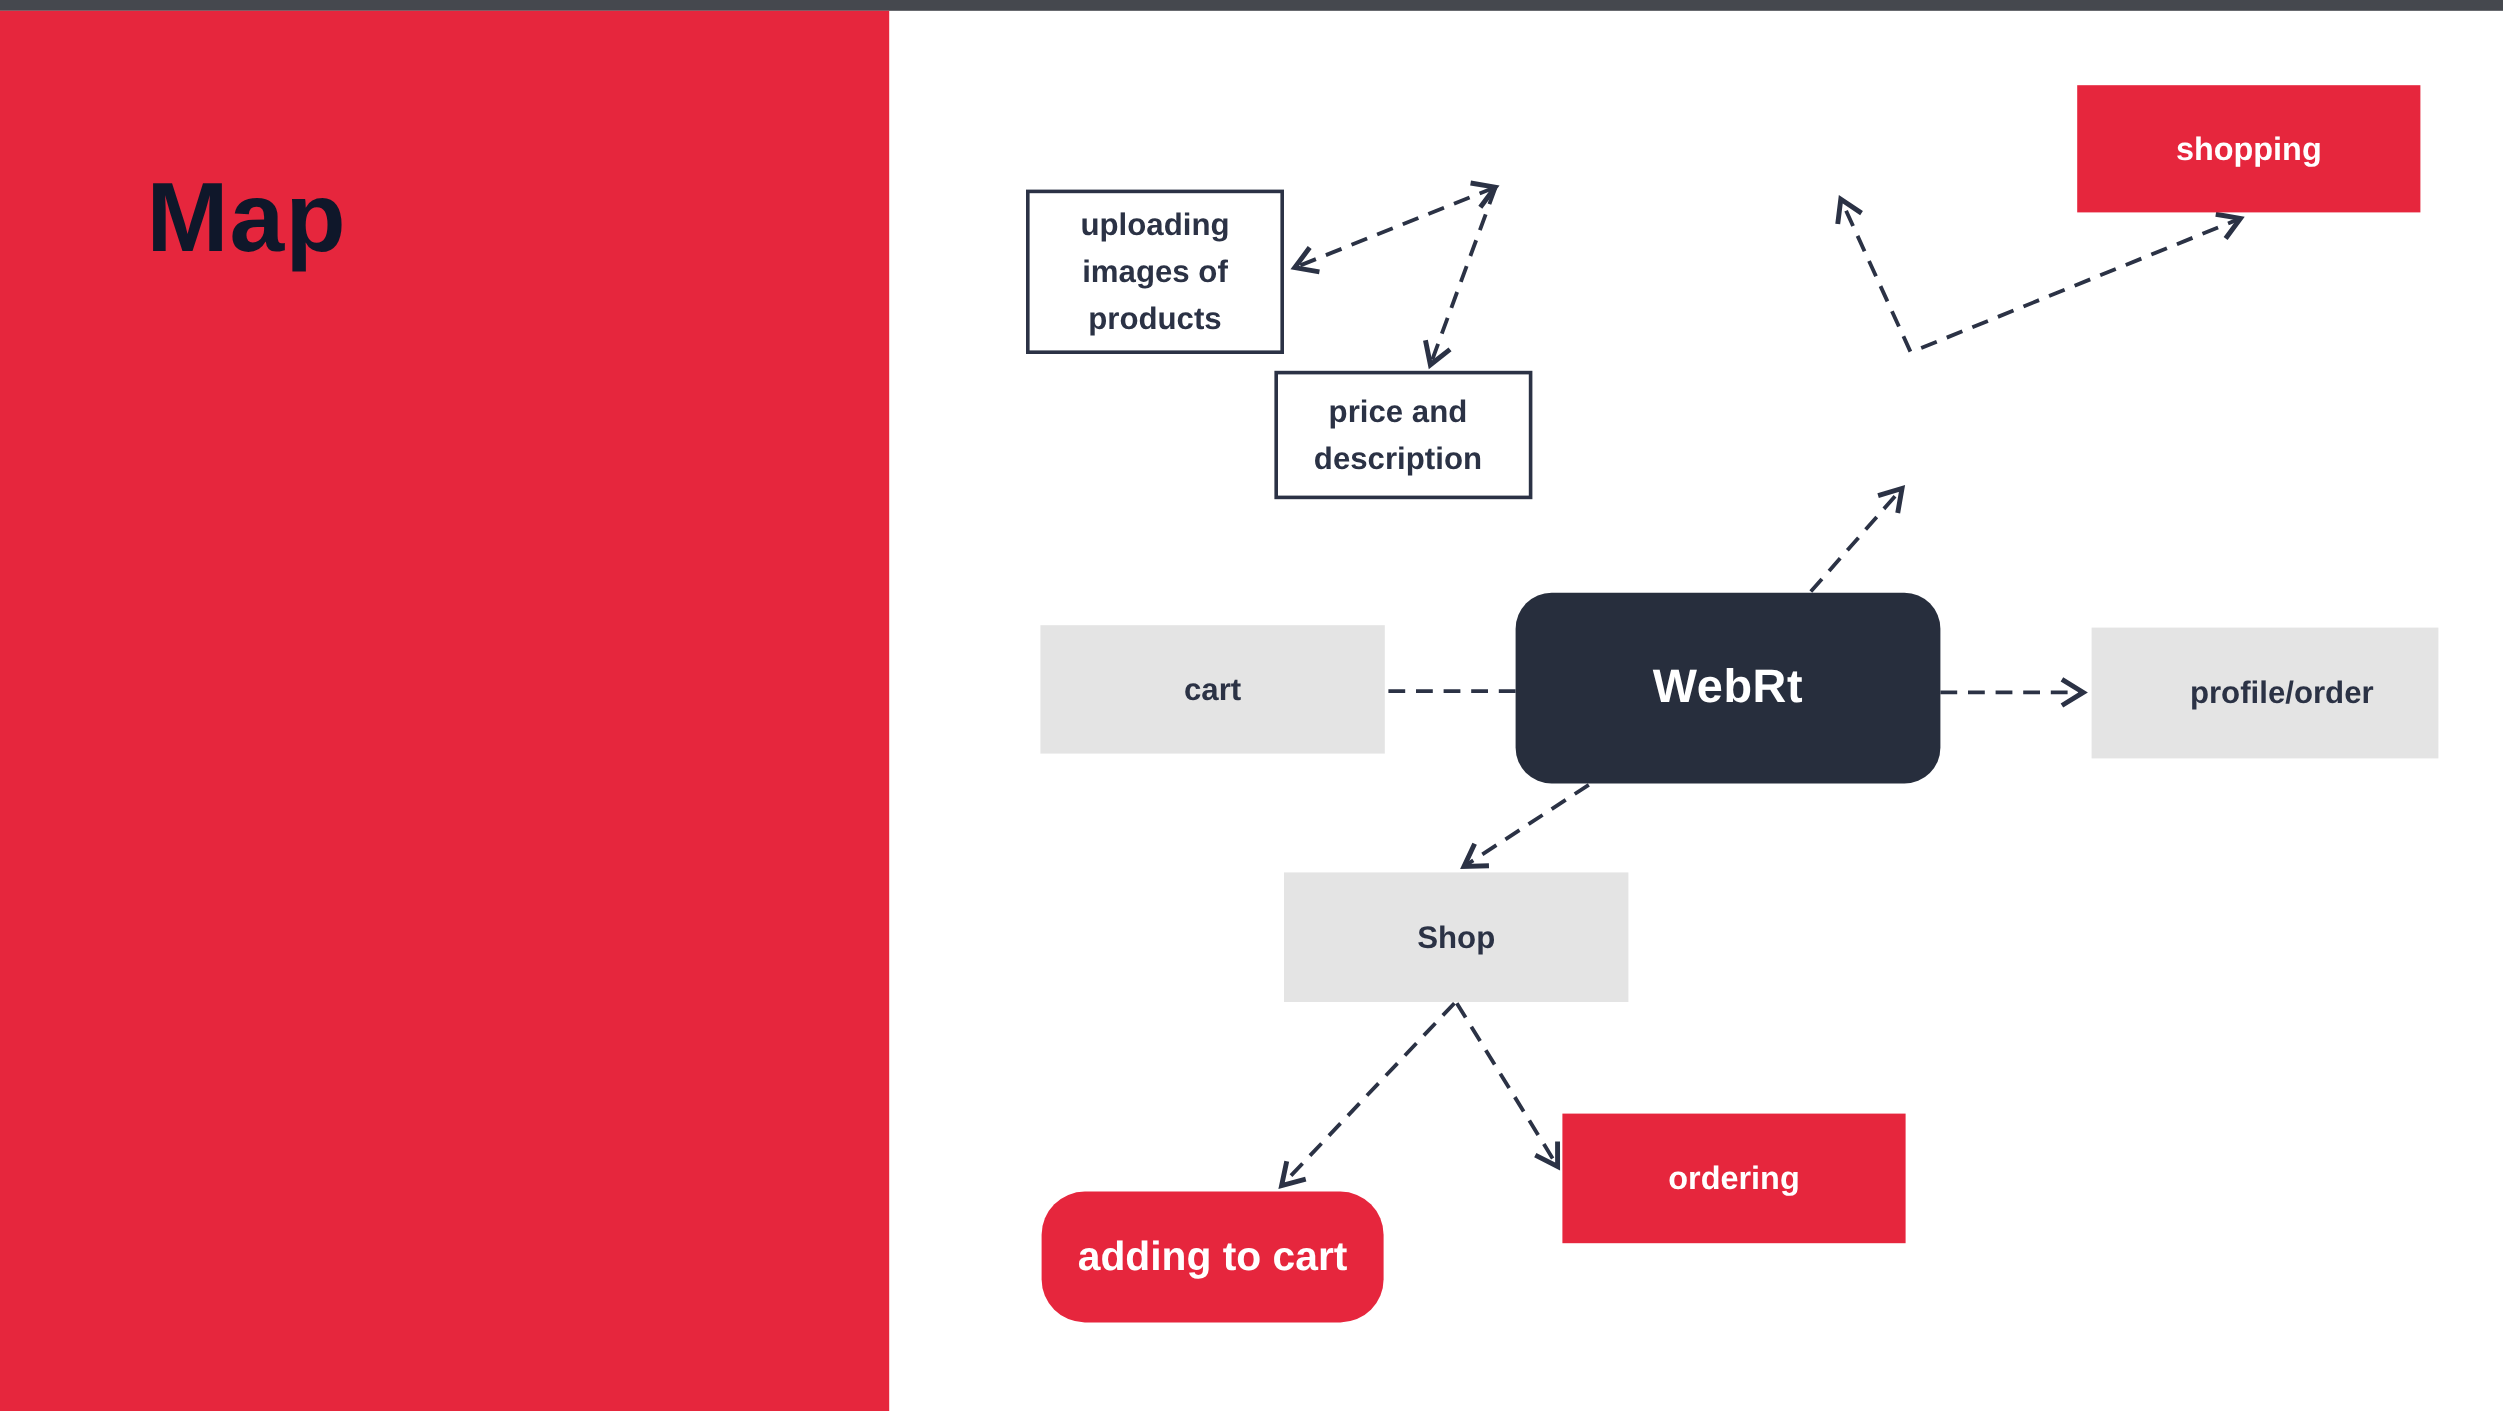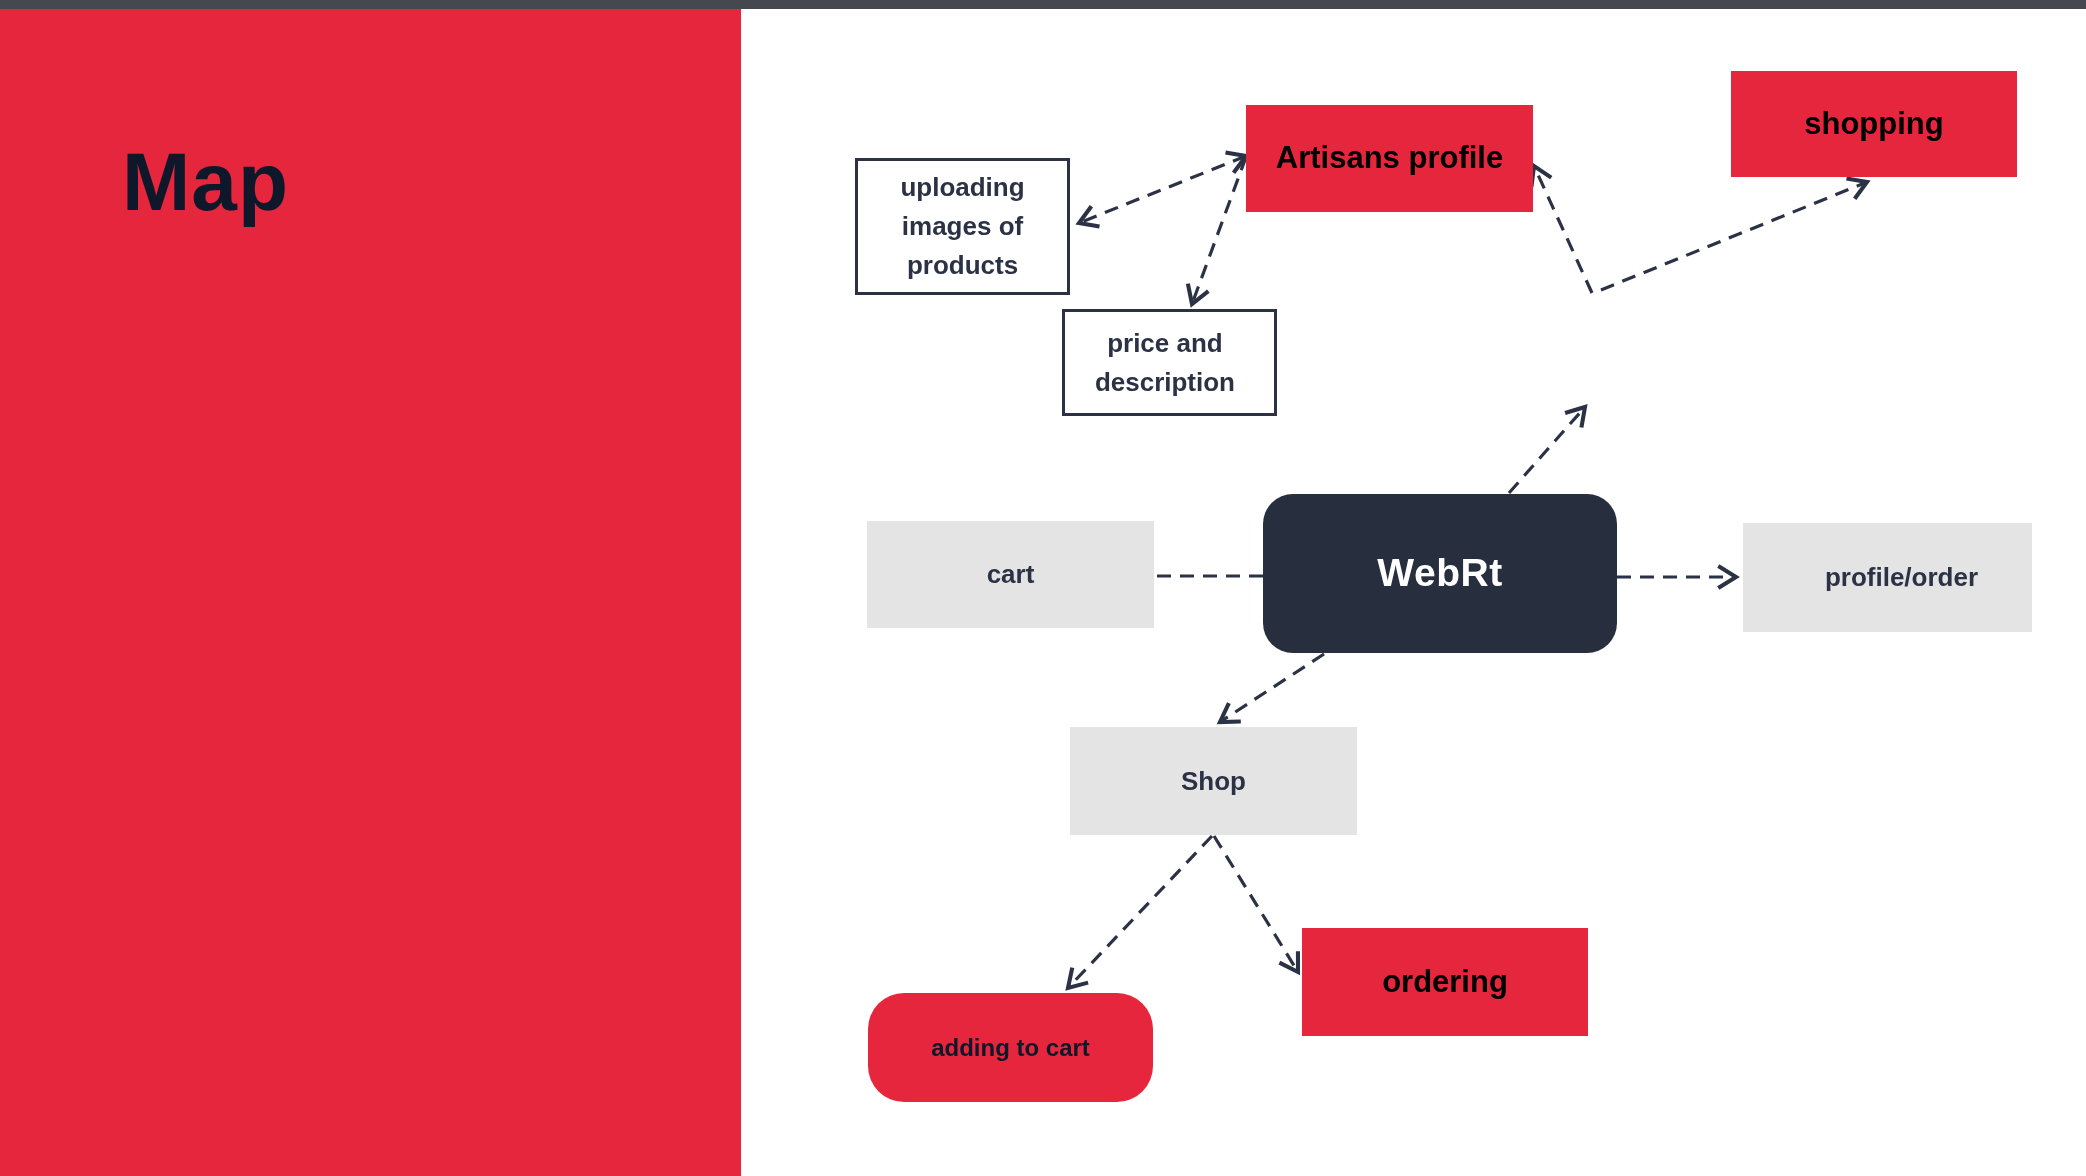--- a/index.html
+++ b/index.html
@@ -14,22 +14,22 @@
     font-family:"Liberation Sans",sans-serif;}
   .stage{position:relative;width:2086px;height:1176px;background:#fff;}
   .topbar{position:absolute;left:0;top:0;width:2086px;height:9px;background:var(--topbar);}
   .sidebar{position:absolute;left:0;top:9px;width:741px;height:1167px;background:var(--red);}
   .sidebar h1{position:absolute;left:122px;top:128px;color:#0f172a;
     font-size:82px;font-weight:bold;letter-spacing:1px;line-height:1.1;}
   .canvas{position:absolute;left:741px;top:9px;width:1345px;height:1167px;}
   
   .node{position:absolute;display:flex;align-items:center;justify-content:center;
     text-align:center;font-weight:bold;line-height:1.5;}
-  .node.red{background:var(--red);color:#000000;font-size:31px;text-align:center;}
-  .node.red-rounded{background:var(--red);color:#0f172a;font-size:24px;border-radius:36px;justify-content:center;}
+  .node.red{background:var(--red);color:#ffffff;font-size:27px;text-align:center;}
+  .node.red-rounded{background:var(--red);color:#ffffff;font-size:34px;border-radius:36px;justify-content:center;}
   .node.gray{background:var(--gray);color:var(--ink);font-size:26px;}
   .node.outline{background:#fff;border:3px solid var(--ink);color:var(--ink);
     font-size:26px;padding:0 39px;}
   .node.dark{background:var(--dark);color:#fff;font-size:39px;border-radius:30px;
     letter-spacing:0.5px;}
   svg.edges{position:absolute;left:0;top:0;width:2086px;height:1176px;
     pointer-events:none;}
   svg.edges line{stroke:var(--ink);stroke-width:3.2;stroke-dasharray:14 9;fill:none;}
 </style>
 </head>
@@ -57,23 +57,20 @@
       <line x1="1592" y1="293" x2="1534" y2="166" marker-end="url(#arrowhead)"></line>
       <line x1="1601" y1="290" x2="1867" y2="182" marker-end="url(#arrowhead)"></line>
       <line x1="1246" y1="156" x2="1079" y2="223" marker-end="url(#arrowhead)" marker-start="url(#arrowhead)"></line>
       <line x1="1246" y1="157" x2="1192" y2="304" marker-end="url(#arrowhead)"></line>
       <line x1="1212" y1="836" x2="1068" y2="988" marker-end="url(#arrowhead)"></line>
       <line x1="1214" y1="836" x2="1298" y2="972" marker-end="url(#arrowhead)"></line>
     </svg>
 <div class="node dark" style="left: 1263px; top: 494px; width: 354px; height: 159px;">
       <span>WebRt</span>
     </div>
-    <div class="node red" style="left: 1246px; top: 105px; width: 287px; height: 107px;">
-      <span>Artisans profile</span>
-    </div>
     <div class="node red" style="left: 1731px; top: 71px; width: 286px; height: 106px;">
       <span>shopping</span>
     </div>
     <div class="node outline" style="left: 855px; top: 158px; width: 215px; height: 137px;">
       <span>uploading images of products</span>
     </div>
     <div class="node outline" style="left: 1062px; top: 309px; width: 215px; height: 107px; justify-content: flex-end;">
       <span>price and description</span>
     </div>
     <div class="node gray" style="left: 829px; top: 521px; width: 287px; height: 107px; margin-left: 38px;">

